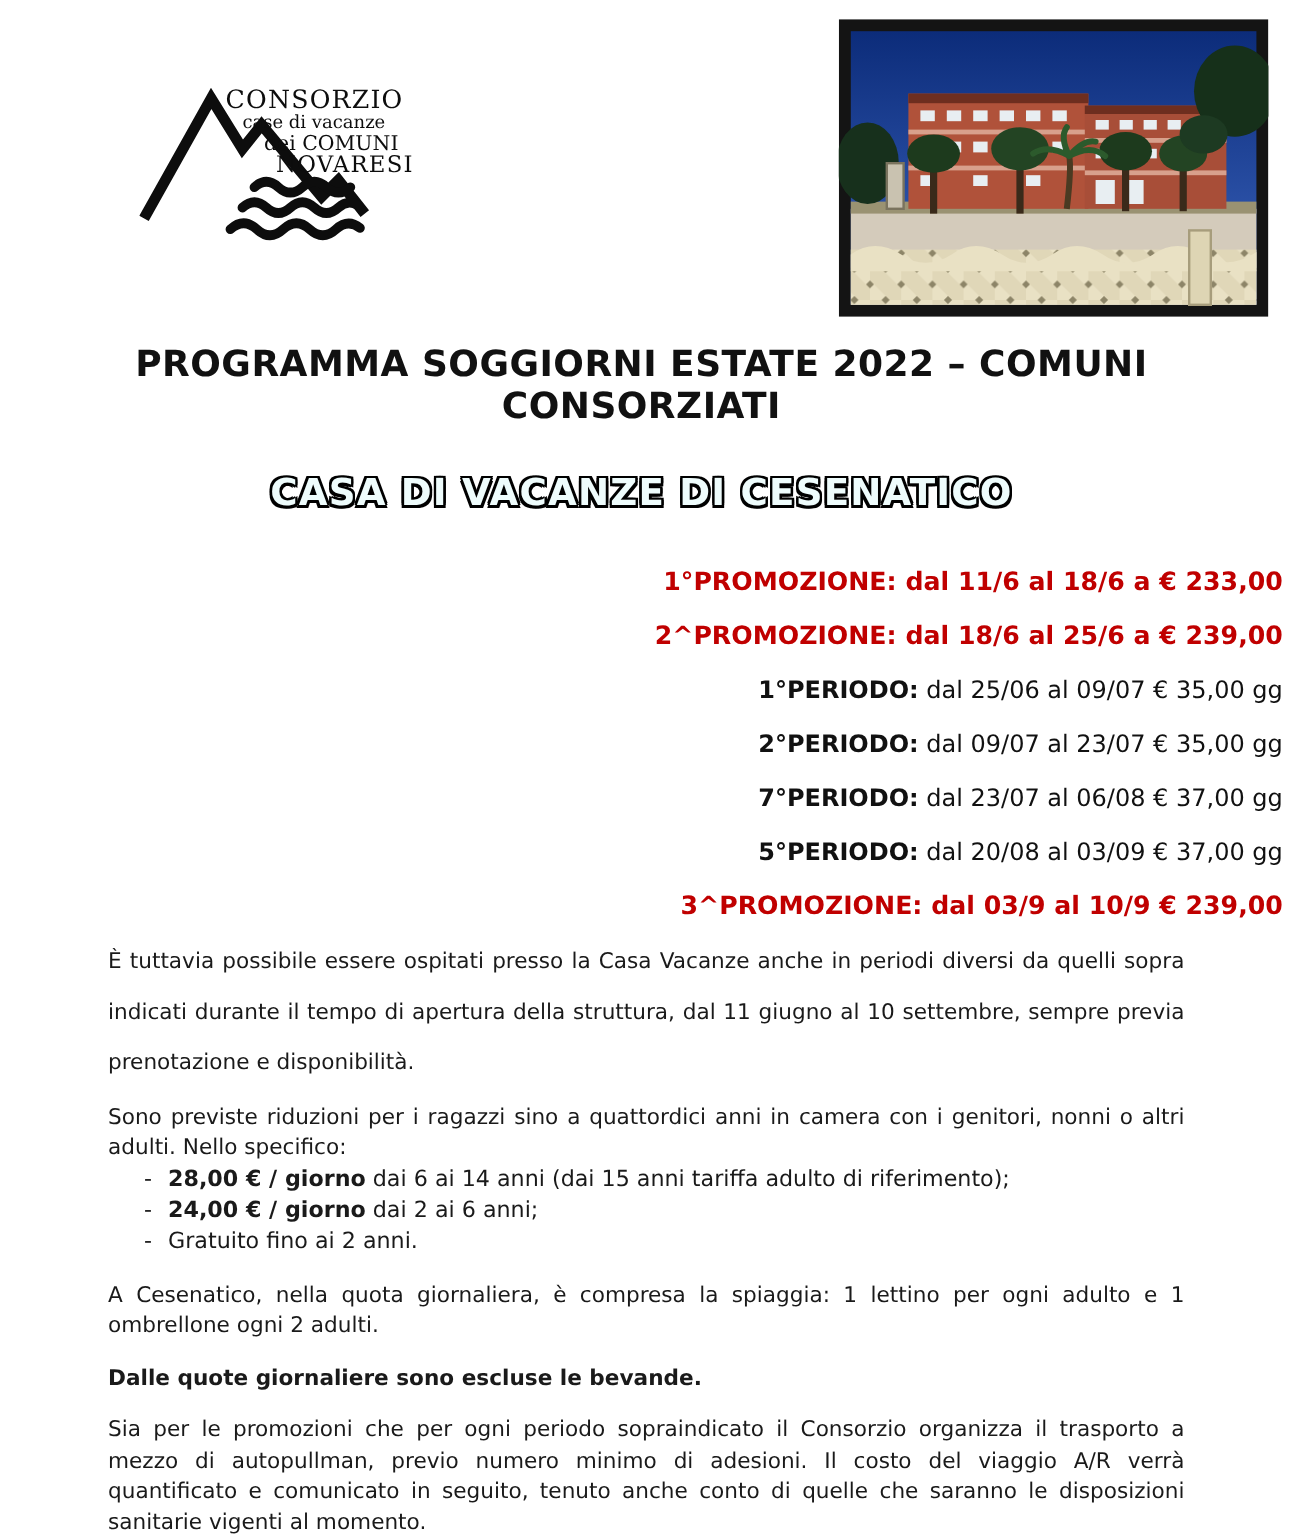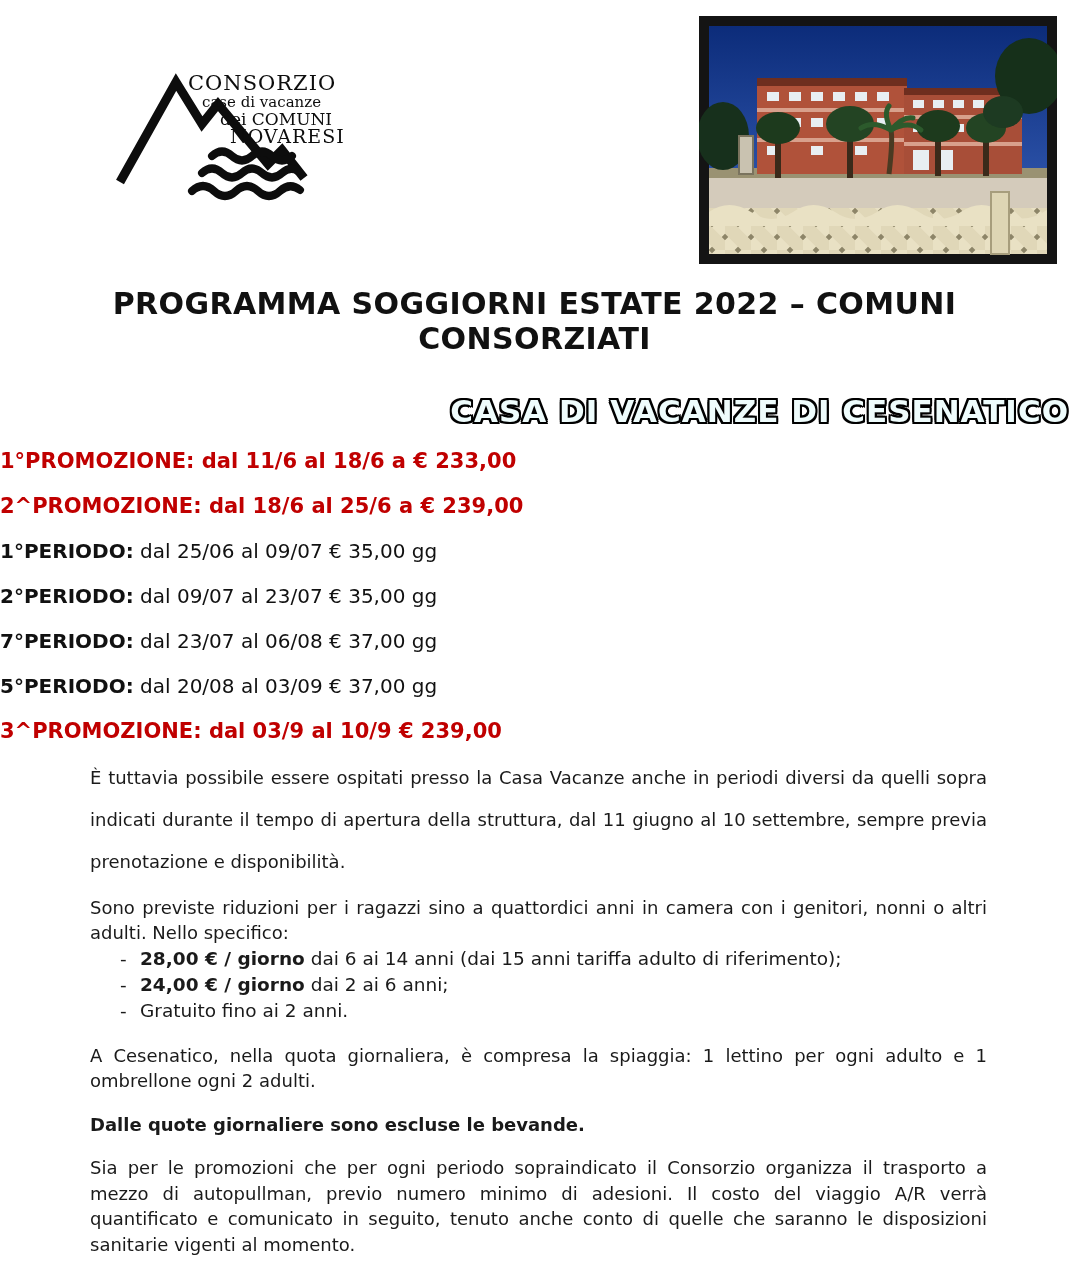--- a/index.html
+++ b/index.html
@@ -14,28 +14,28 @@
   .header{position:relative;height:272px;}
   .logo{position:absolute;left:116px;top:60px;width:236px;height:144px;}
   .photo{position:absolute;left:699px;top:16px;width:358px;height:248px;}
 
   
   .title{
     text-align:center;font-weight:bold;font-size:30px;letter-spacing:.4px;
     margin:14px 60px 0 60px;color:#111;
   }
   .subtitle{
-    text-align:right;font-weight:bold;font-size:31px;letter-spacing:1px;
+    text-align:center;font-weight:bold;font-size:31px;letter-spacing:1px;
     margin-top:37px;color:#eefcfc;
     text-shadow:-2px -2px 0 #000,2px -2px 0 #000,-2px 2px 0 #000,2px 2px 0 #000,
                 -2px 0 0 #000,2px 0 0 #000,0 -2px 0 #000,0 2px 0 #000;
   }
 
   
-  .rates{margin-top:20px;text-align:left;}
+  .rates{margin-top:44px;text-align:right;}
   .promo-line{font-size:21px;font-weight:bold;color:#c00000;margin:0 0 21px 0;}
   .period-line{font-size:20px;color:#111;margin:0 0 21px 0;}
   .period-line .lbl{font-weight:bold;}
   .final-promo{margin-bottom:14px;}
 
   
   .bodytext{margin:0 82px 0 90px;}
   .para{font-size:18px;text-align:justify;margin:0 0 18px 0;line-height:1.42;}
   .para.wide{line-height:2.33;margin-bottom:12px;}
   .para.intro{margin-bottom:0;}

